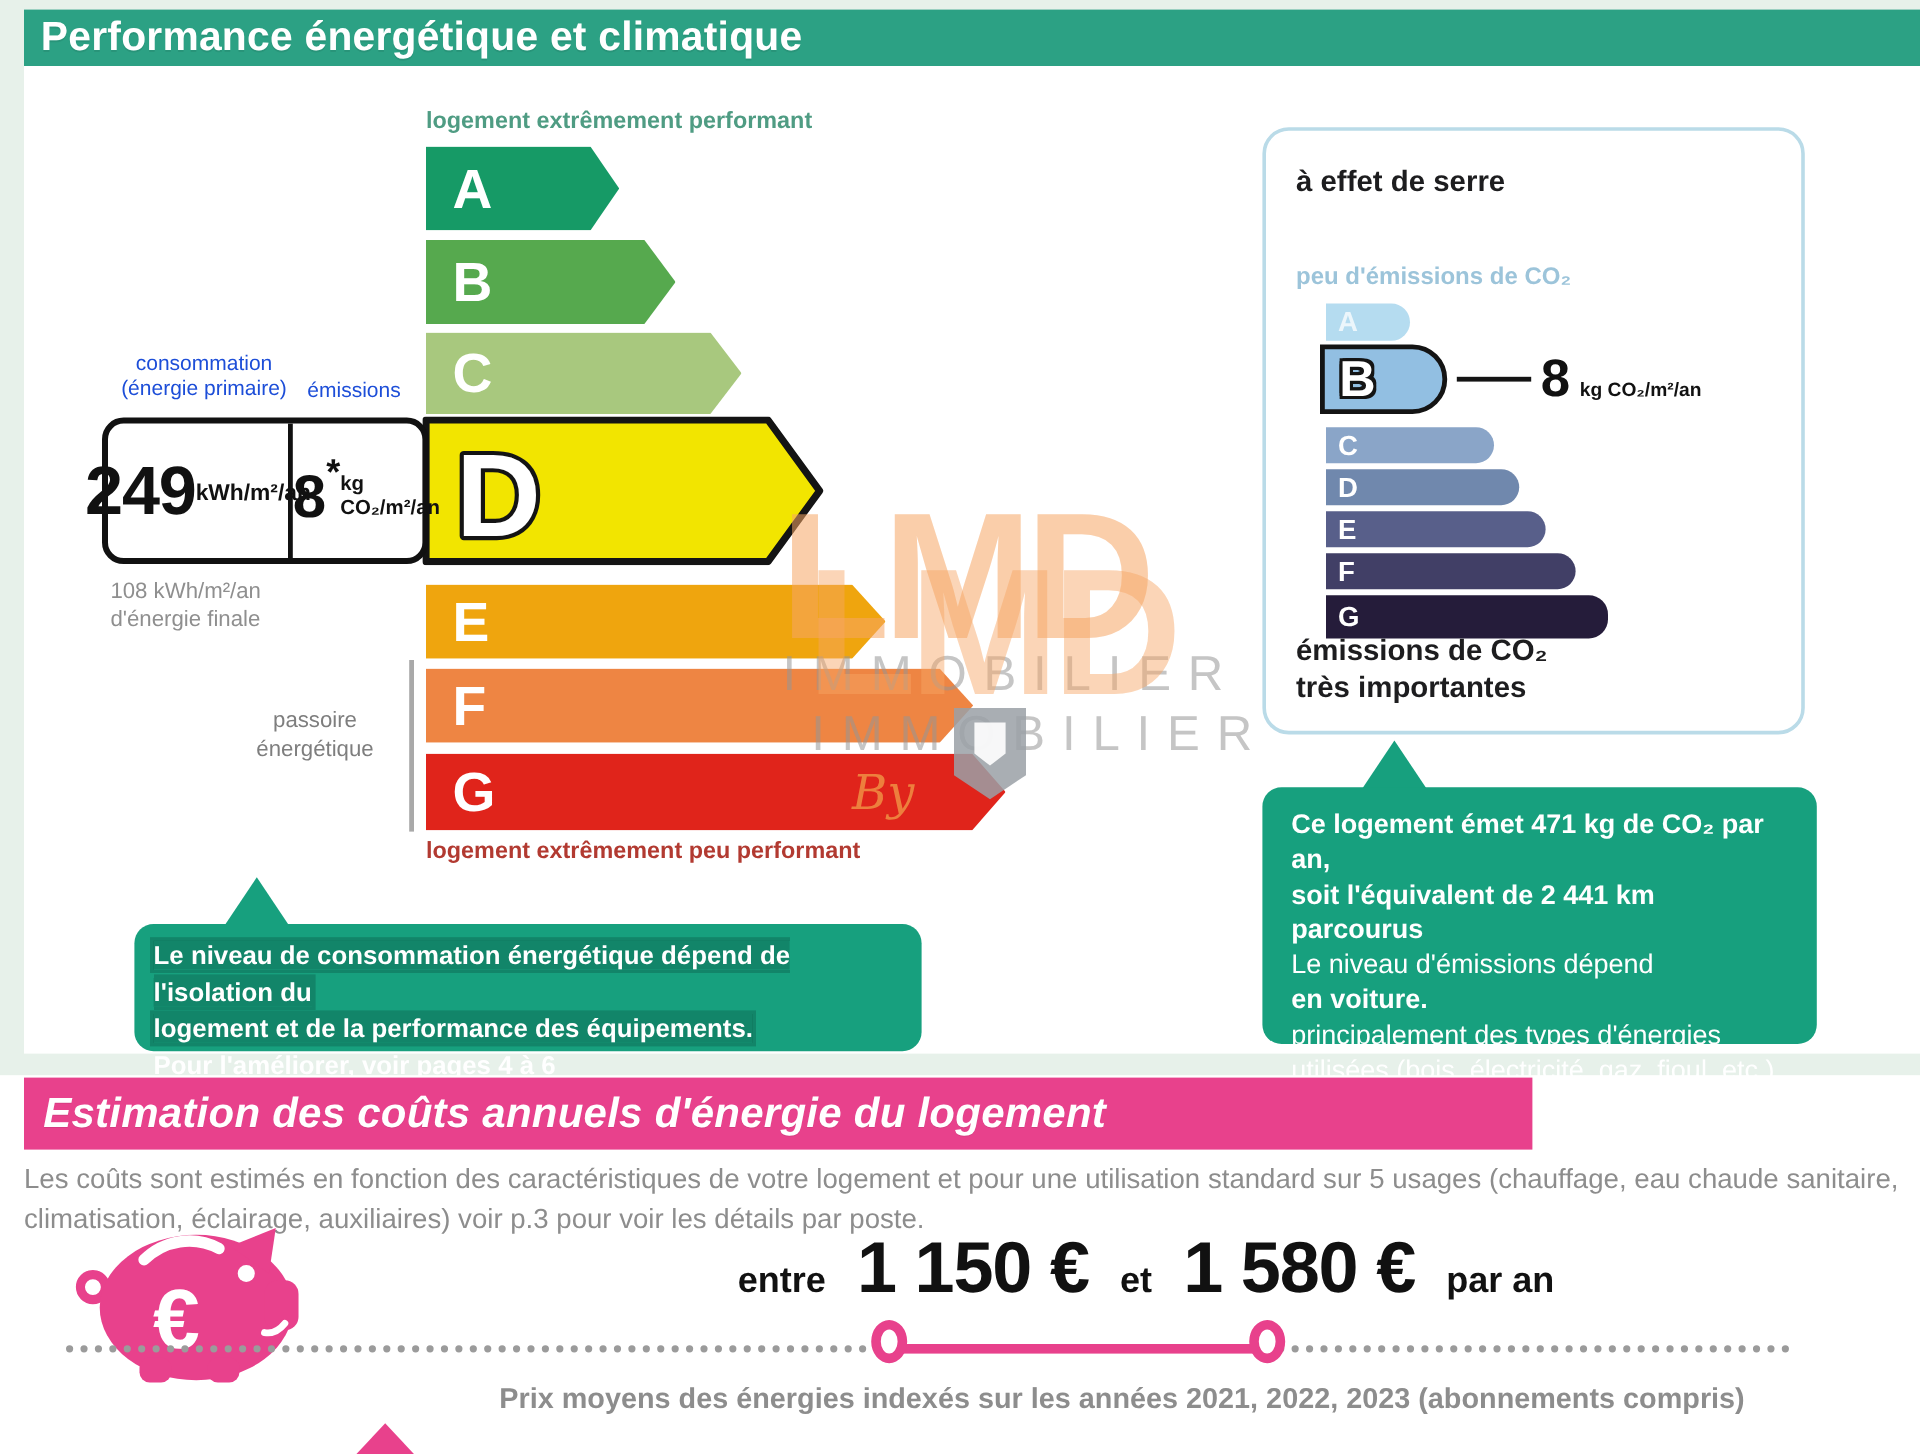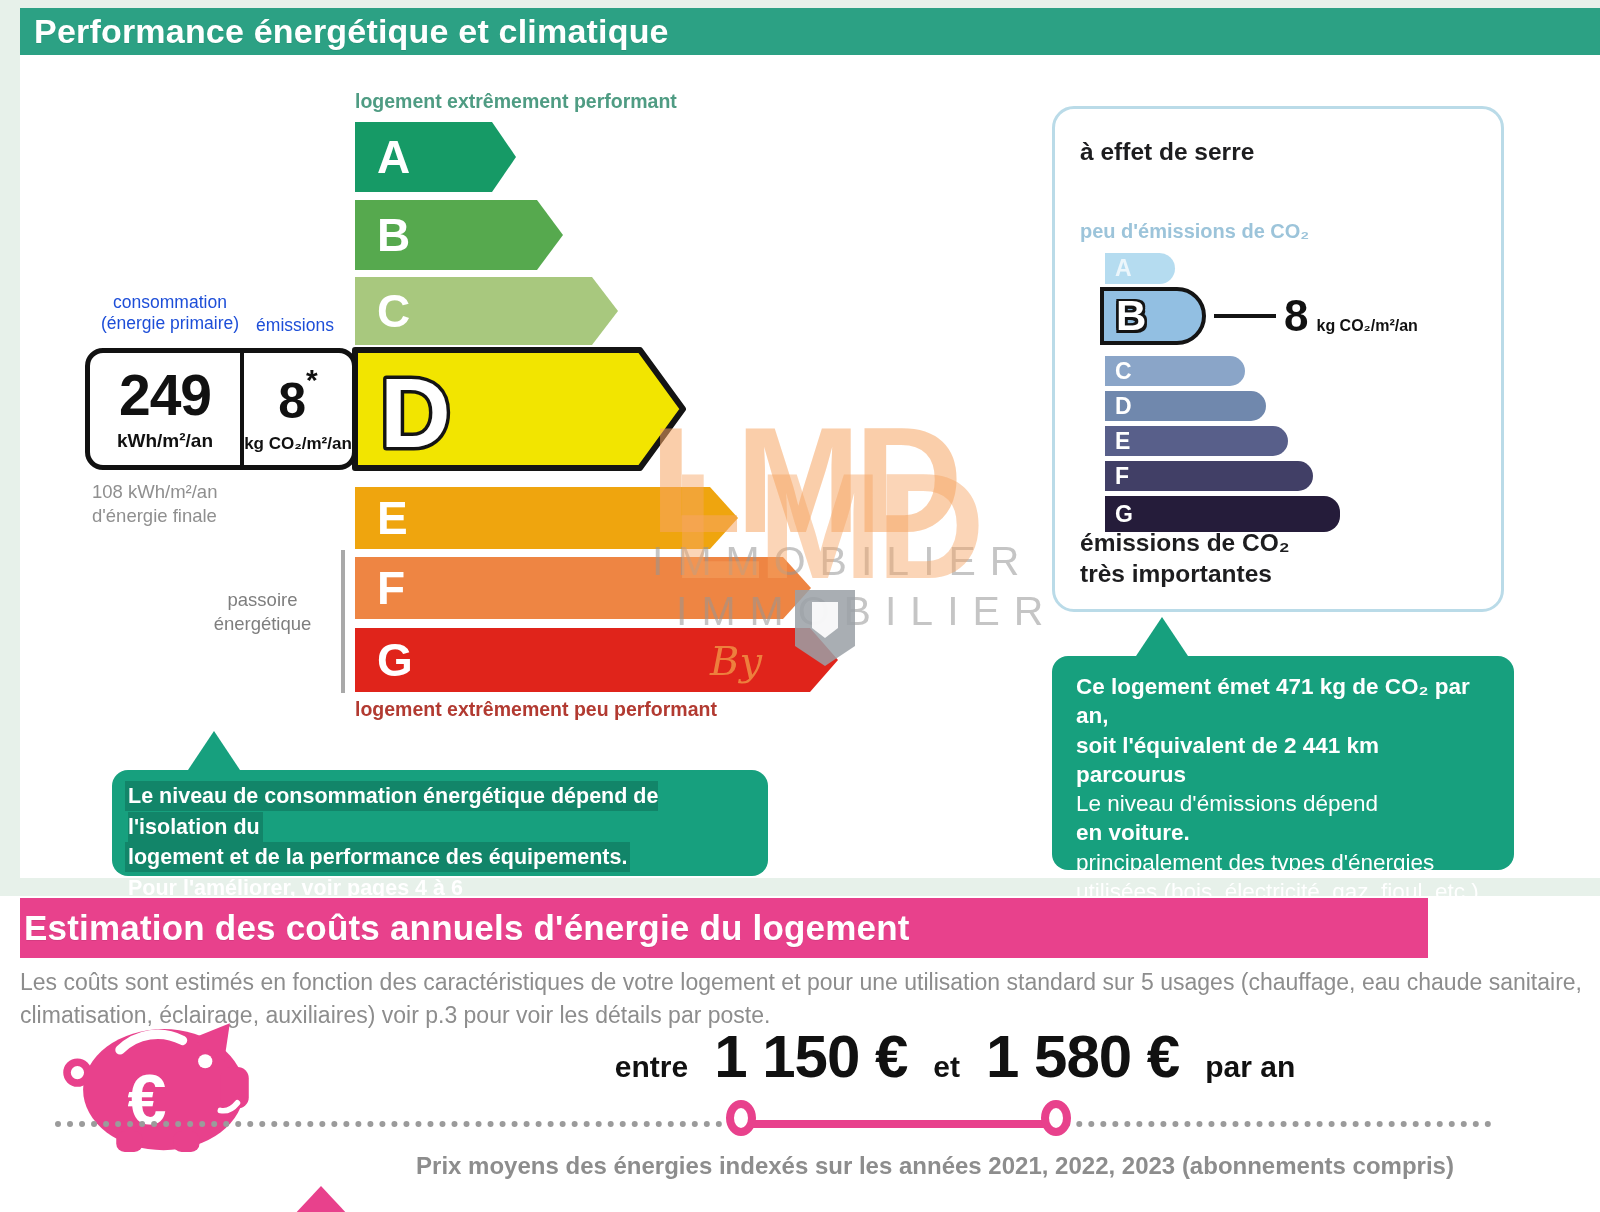--- a/index.html
+++ b/index.html
@@ -22,21 +22,21 @@
   .lbl-red{color:#b23a31;}
   .arrow{display:flex;align-items:center;}
   .arrow .letter{color:#fff;font-weight:800;font-size:46px;padding-left:22px;line-height:1;}
   .outline-letter{
     color:#fff;font-weight:800;
     text-shadow:-2.5px -2.5px 0 #141414,2.5px -2.5px 0 #141414,-2.5px 2.5px 0 #141414,
                 2.5px 2.5px 0 #141414,-2.5px 0 0 #141414,2.5px 0 0 #141414,
                 0 -2.5px 0 #141414,0 2.5px 0 #141414;
   }
   .consump-box{background:#fff;border:5px solid #111;border-radius:18px;display:flex;}
-  .consump-cell{display:flex;flex-direction:column;align-items:center;justify-content:center;color:#111;}
+  .consump-cell{display:flex;flex-direction:row;align-items:center;justify-content:center;color:#111;}
   .consump-val{font-size:57px;font-weight:800;letter-spacing:-1px;line-height:1;}
   .consump-unit{font-size:19px;font-weight:bold;margin-top:6px;}
   .emis-val{font-size:50px;font-weight:800;line-height:1;}
   .emis-val sup{font-size:30px;font-weight:800;vertical-align:28px;}
   .emis-unit{font-size:17px;font-weight:bold;margin-top:8px;}
   .small-note{font-size:18.5px;color:#8f8f8f;line-height:1.3;}
   .mini-label{font-size:17.5px;color:#1d4ed8;line-height:1.2;text-align:center;}
   .tooltip{background:#17a07e;border-radius:16px;color:#fff;}
   .tri-up{width:0;height:0;border-left:28px solid transparent;border-right:28px solid transparent;border-bottom:42px solid #17a07e;}
   .hl{background:rgba(8,66,52,.28);box-shadow:0 0 0 3px rgba(8,66,52,.28);}
@@ -195,21 +195,21 @@
   <div class="abs tri-up" style="left:1134px;top:617px;"></div>
   <div class="abs tooltip" style="left:1052px;top:656px;width:462px;height:214px;padding:16px 24px;font-size:22.5px;line-height:1.30;">
     <div style="font-weight:800;">Ce logement émet 471 kg de CO₂ par an,</div>
     <div style="font-weight:800;">soit l'équivalent de 2 441 km parcourus</div>
     <div>Le niveau d'émissions dépend</div>
     <div style="font-weight:800;">en voiture.</div>
     <div>principalement des types d'énergies</div>
     <div>utilisées (bois, électricité, gaz, fioul, etc.)</div>
   </div>
 
-  <div class="abs banner banner-pink" style="left:20px;top:898px;width:1408px;height:60px;display:flex;align-items:center;padding-left:4px;">
+  <div class="abs banner banner-pink" style="left:20px;top:898px;width:1257px;height:60px;display:flex;align-items:center;padding-left:16px;font-style:italic;">
     <span class="banner-title" style="font-size:35px;">Estimation des coûts annuels d'énergie du logement</span>
   </div>
 
   <div class="abs costs-desc" style="left:20px;top:966px;width:1562px;">Les coûts sont estimés en fonction des caractéristiques de votre logement et pour une utilisation standard sur 5 usages (chauffage, eau chaude sanitaire, climatisation, éclairage, auxiliaires) voir p.3 pour voir les détails par poste.</div>
 
   <svg class="abs" style="left:58px;top:1012px;" width="196" height="142" viewBox="0 0 200 150">
     <circle cx="17" cy="64" r="11" fill="none" stroke="#e8418c" stroke-width="8"></circle>
     <ellipse cx="108" cy="82" rx="85" ry="64" fill="#e8418c"></ellipse>
     <polygon points="138,28 178,12 172,52" fill="#e8418c"></polygon>
     <rect x="168" y="58" width="30" height="44" rx="12" fill="#e8418c"></rect>

